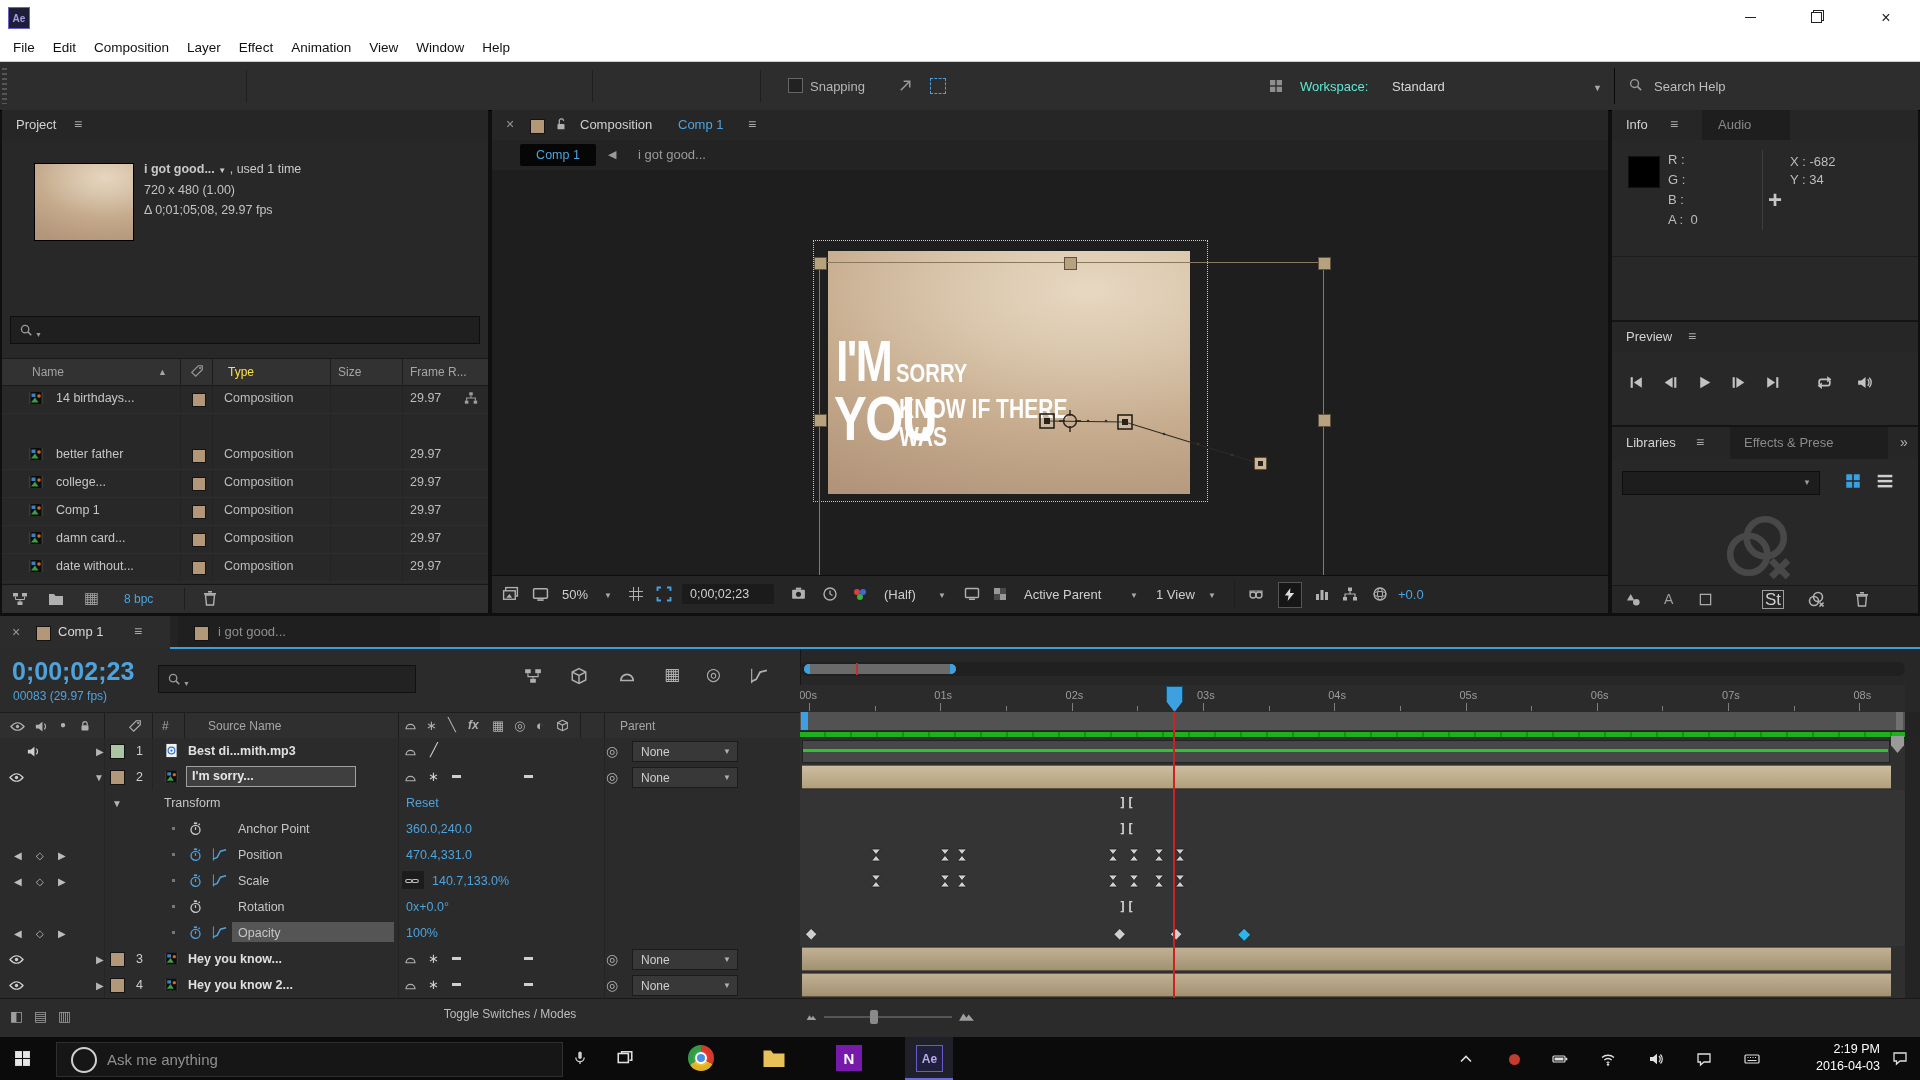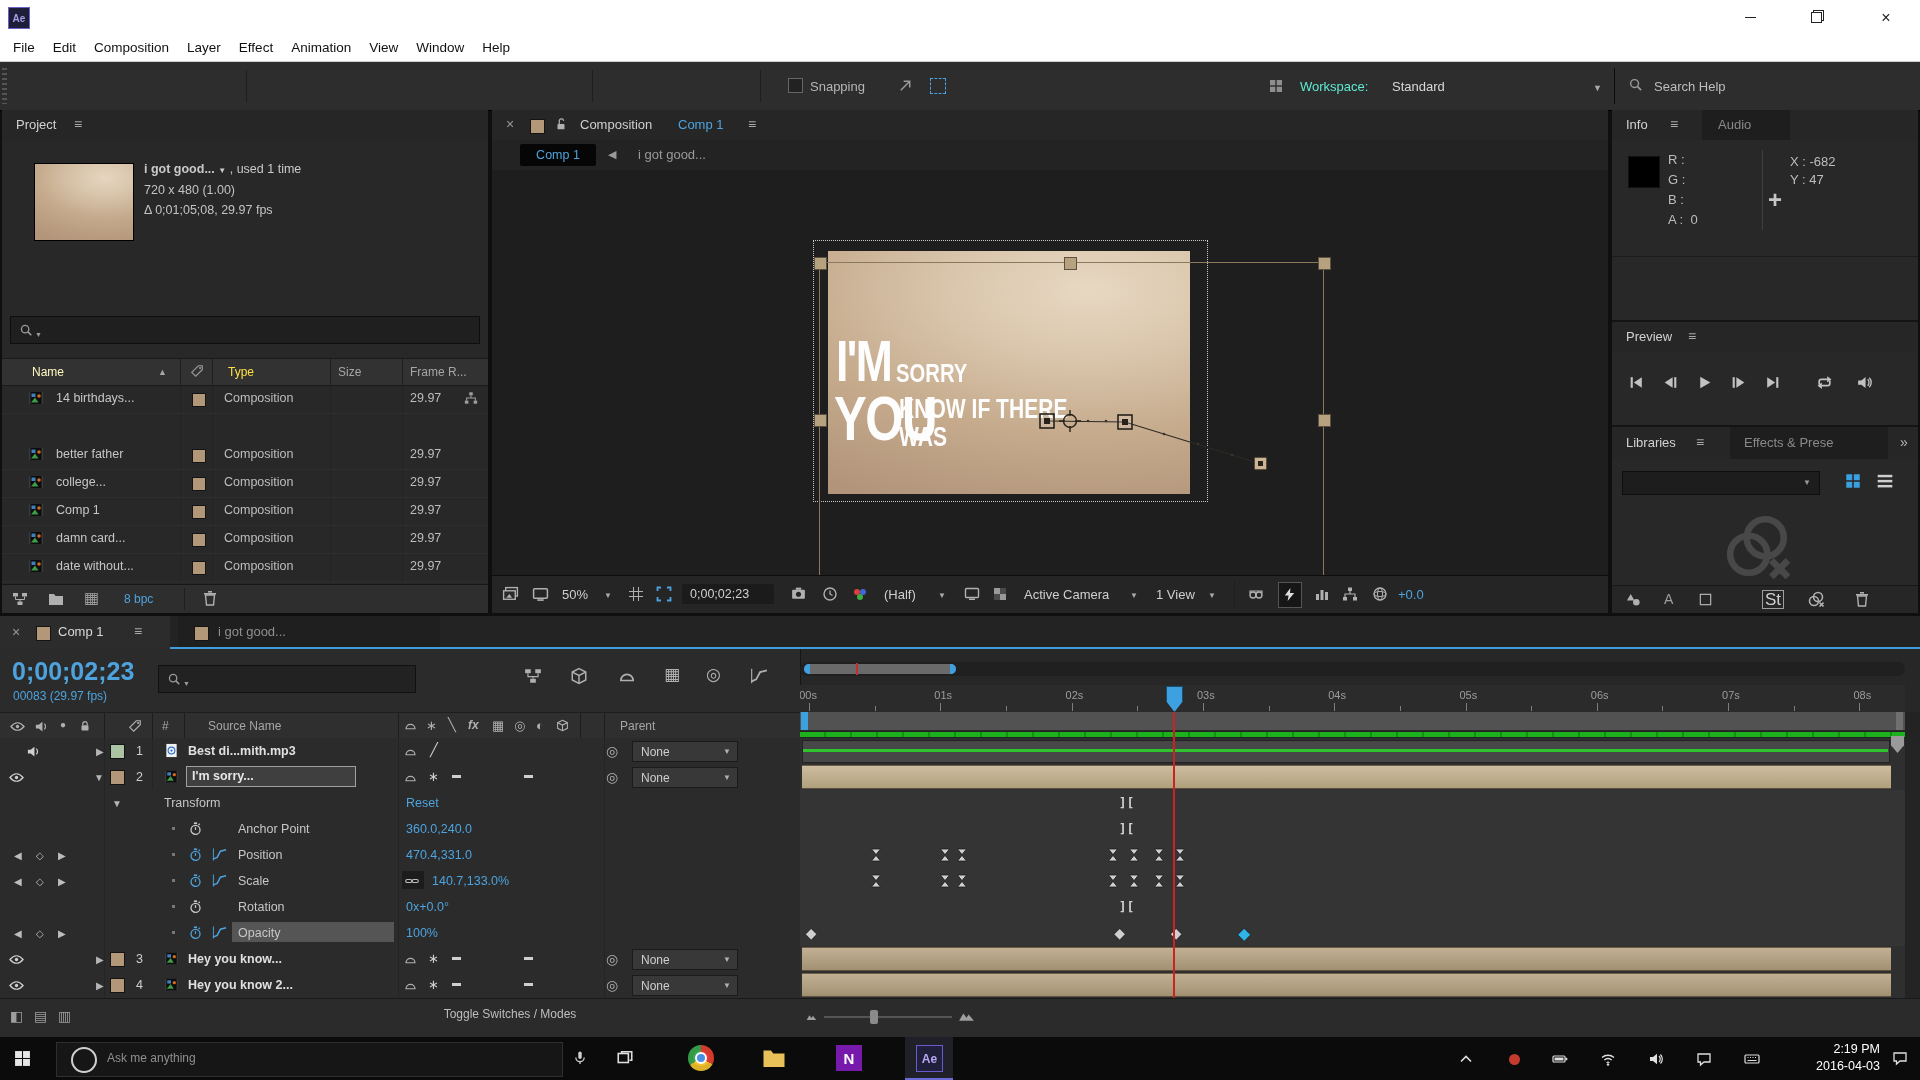--- a/index.html
+++ b/index.html
@@ -193,21 +193,21 @@
     <div class="a" style="left:8px;top:206px;width:468px;height:26px;background:#1f1f1f;border:1px solid #0e0e0e">
       <span class="ic" style="left:8px;top:6px;font-size:14px;color:#9a9a9a">
           <svg viewBox="0 0 16 16" width="1em" height="1em" fill="currentColor" xmlns="http://www.w3.org/2000/svg">
             <circle cx="7" cy="7" r="4.2" fill="none" stroke="currentColor" stroke-width="1.5"></circle>
             <line x1="10.2" y1="10.2" x2="14" y2="14" stroke="currentColor" stroke-width="1.8"></line>
           </svg>
         </span>
       <span class="a" style="left:24px;top:14px;font-size:7px;color:#9a9a9a">▼</span>
     </div>
     <div class="a" style="left:0;top:248px;width:486px;height:26px;background:#323232;border-top:1px solid #1a1a1a;border-bottom:1px solid #1a1a1a">
-      <span class="a" style="left:30px;top:6px;font-size:12px;color:#fef9c3">Name</span>
+      <span class="a" style="left:30px;top:6px;font-size:12px;color:#a3a3a3">Name</span>
       <span class="a" style="left:156px;top:8px;font-size:9px;color:#a6a6a6">▲</span>
       <span class="ic" style="left:188px;top:5px;font-size:14px;color:#9a9a9a">
           <svg viewBox="0 0 16 16" width="1em" height="1em" fill="currentColor" xmlns="http://www.w3.org/2000/svg">
             <path d="M2 9.5L9.5 2H14v4.5L6.5 14z" fill="none" stroke="currentColor" stroke-width="1.4"></path>
             <circle cx="11.5" cy="4.5" r="1.2"></circle>
           </svg>
         </span>
       <span class="a" style="left:226px;top:6px;font-size:12px;color:#fde047">Type</span>
       <span class="a" style="left:336px;top:6px;font-size:12px;color:#a6a6a6">Size</span>
       <span class="a" style="left:408px;top:6px;font-size:12px;color:#a6a6a6">Frame R...</span>
@@ -474,21 +474,21 @@
           </svg>
         </span>
       <span class="ic" style="left:500px;top:10px;font-size:16px">
           <svg viewBox="0 0 16 16" width="1em" height="1em" fill="currentColor" xmlns="http://www.w3.org/2000/svg">
             <rect x="2" y="2" width="6" height="6" fill="#999"></rect>
             <rect x="8" y="8" width="6" height="6" fill="#999"></rect>
             <rect x="8" y="2" width="6" height="6" fill="#4a4a4a"></rect>
             <rect x="2" y="8" width="6" height="6" fill="#4a4a4a"></rect>
           </svg>
         </span>
-      <span class="a" style="left:532px;top:11px;color:#cfcfcf">Active Camera</span>
+      <span class="a" style="left:532px;top:11px;color:#cfcfcf">Active Parent</span>
       <span class="a" style="left:638px;top:15px;font-size:8px;color:#aaa">▼</span>
       <span class="a" style="left:664px;top:11px;color:#cfcfcf">1 View</span>
       <span class="a" style="left:716px;top:15px;font-size:8px;color:#aaa">▼</span>
       <div class="vline" style="left:742px;top:5px;height:27px"></div>
       <span class="ic" style="left:756px;top:10px;font-size:16px">
           <svg viewBox="0 0 16 16" width="1em" height="1em" fill="currentColor" xmlns="http://www.w3.org/2000/svg">
             <circle cx="5" cy="9" r="3" fill="none" stroke="currentColor" stroke-width="1.4"></circle>
             <circle cx="11" cy="9" r="3" fill="none" stroke="currentColor" stroke-width="1.4"></circle>
             <path d="M8 9h0M2 7V5h12v2" fill="none" stroke="currentColor" stroke-width="1.2"></path>
           </svg>
@@ -536,21 +536,21 @@
             <span style="position:absolute;left:16px;top:7px;color:#8a8a8a">Audio</span>
           </div>
       </div>
       <div class="a" style="left:16px;top:46px;width:30px;height:30px;background:#000;border:1px solid #111"></div>
       <span class="a" style="left:56px;top:42px;color:#bdbdbd">R :</span>
       <span class="a" style="left:56px;top:62px;color:#bdbdbd">G :</span>
       <span class="a" style="left:56px;top:82px;color:#bdbdbd">B :</span>
       <span class="a" style="left:56px;top:102px;color:#bdbdbd"><span>A :</span>&nbsp;&nbsp;<span>0</span></span>
       <div class="vline" style="left:150px;top:40px;height:80px;background:#3f3f3f"></div>
       <span class="a" style="left:178px;top:44px;color:#bdbdbd">X : -682</span>
-      <span class="a" style="left:178px;top:62px;color:#bdbdbd">Y : 47</span>
+      <span class="a" style="left:178px;top:62px;color:#bdbdbd">Y : 34</span>
       <span class="a" style="left:156px;top:76px;color:#c6c6c6;font-size:24px;font-weight:bold">+</span>
       <div class="hbar" style="left:0;top:146px;width:306px;height:1px;background:#1c1c1c"></div>
     </div>
 
     <div class="a" style="left:0;top:212px;width:306px;height:103px;background:#282828">
       <div class="a" style="left:0;top:0;width:306px;height:30px;background:#262626">
         <span class="a" style="left:14px;top:7px;color:#d2d2d2">Preview</span>
         <span class="a" style="left:76px;top:6px;color:#a8a8a8;font-size:14px">≡</span>
       </div>
       <div id="preview-buttons">
@@ -1218,21 +1218,21 @@
     <span class="ic" style="left:14px;top:13px;font-size:17px;color:#e6e6e6">
         <svg viewBox="0 0 16 16" width="1em" height="1em" fill="currentColor" xmlns="http://www.w3.org/2000/svg">
           <rect x="1" y="1" width="6.5" height="6.5"></rect>
           <rect x="8.5" y="1" width="6.5" height="6.5"></rect>
           <rect x="1" y="8.5" width="6.5" height="6.5"></rect>
           <rect x="8.5" y="8.5" width="6.5" height="6.5"></rect>
         </svg>
       </span>
     <div class="a" style="left:56px;top:5px;width:505px;height:33px;background:#161616;border:1px solid #2f2f2f">
       <div class="a" style="left:14px;top:4px;width:22px;height:22px;border:2px solid #cfcfcf;border-radius:50%"></div>
-      <span class="a" style="left:50px;top:8px;color:#8f8f8f;font-size:12px">Ask me anything</span>
+      <span class="a" style="left:50px;top:8px;color:#8f8f8f;font-size:15px">Ask me anything</span>
     </div>
     <span class="ic" style="left:572px;top:13px;font-size:16px;color:#cfcfcf">
         <svg viewBox="0 0 16 16" width="1em" height="1em" fill="currentColor" xmlns="http://www.w3.org/2000/svg">
           <rect x="6.3" y="1.5" width="3.4" height="7.5" rx="1.7"></rect>
           <path d="M3.8 7.5a4.2 4.2 0 0 0 8.4 0" fill="none" stroke="currentColor" stroke-width="1.3"></path>
           <line x1="8" y1="11.7" x2="8" y2="14" stroke="currentColor" stroke-width="1.3"></line>
         </svg>
       </span>
     <div id="taskbar-apps">
         <div class="ic" style="position: absolute; left: 616px; top: 12px; font-size: 18px; color: rgb(223, 223, 223);">

